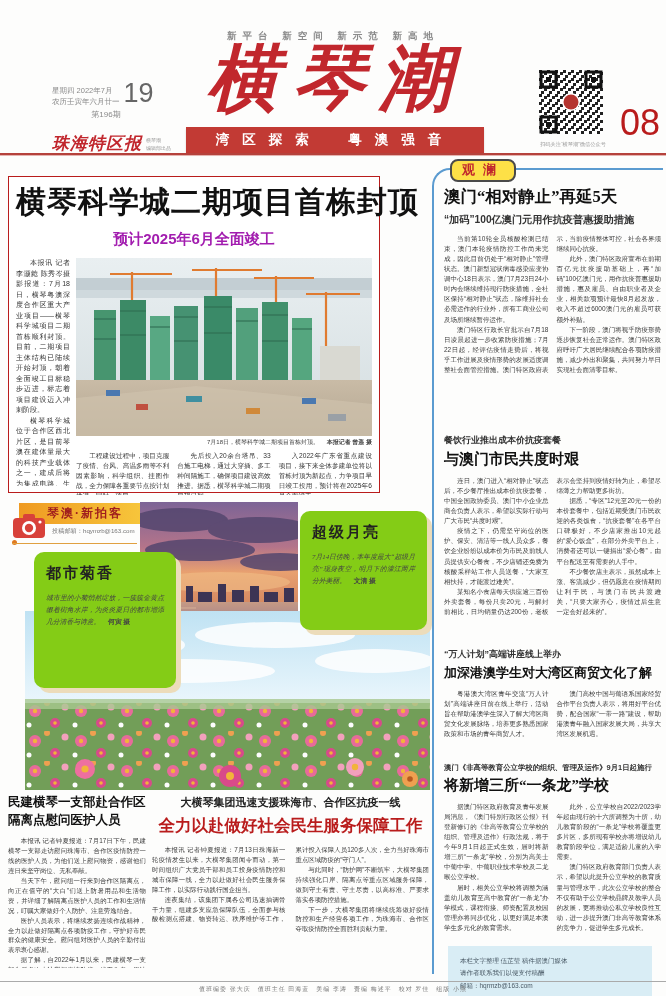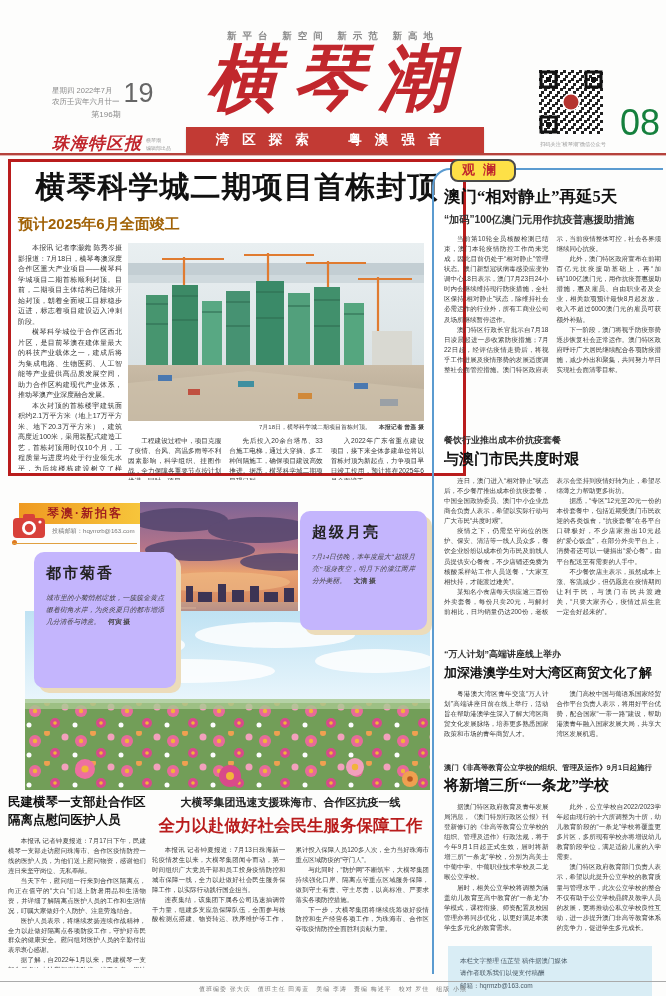--- a/index.html
+++ b/index.html
@@ -21,30 +21,30 @@
   .pub-notes { margin-left:4px; font-size:5px; color:#999; line-height:1.6; }
   .masthead { position:absolute; left:188px; top:40px; width:296px; text-align:center;
     font-size:72px; line-height:1.05; font-weight:bold; color:#c1272d; letter-spacing:14px;
     font-family:"DejaVu Serif","Liberation Serif",serif; font-style:italic; white-space:nowrap; }
   .banner { position:absolute; left:186px; top:127px; width:298px; height:26px; background:#c23a34;
     color:#fff; font-size:13.5px; font-weight:bold; letter-spacing:13px; display:flex;
     align-items:center; justify-content:center; box-shadow:0 2px 2px rgba(0,0,0,.15); white-space:nowrap; }
   .qr-wrap { position:absolute; left:527px; top:70px; width:112px; }
   .qr { width:64px; height:64px; margin-left:12px; }
   .qr-caption { font-size:5.2px; color:#999; margin-top:3px; text-align:center; width:92px; }
-  .pagenum { position:absolute; right:6px; top:102px; font-size:36px; color:#15803d; font-weight:300; }
+  .pagenum { position:absolute; right:6px; top:102px; font-size:36px; color:#b91c1c; font-weight:300; }
   .header-rule { position:absolute; top:153px; left:0; width:666px; height:3px;
     border-top:2px solid #b5423c; border-bottom:1px solid #e5b4b0; }
 
   
-  .lead { position:absolute; left:8px; top:159px; width:458px; height:317px;
-    border:3px solid #b91c1c; background:#fff; padding:5px 7px; }
+  .lead { position:absolute; left:8px; top:176px; width:372px; height:317px;
+    border:1px solid #b91c1c; background:#fff; padding:5px 7px; }
   .lead-h1 { text-align:center; font-size:30px; font-weight:bold; color:#111; letter-spacing:1px;
     font-family:"Liberation Serif","DejaVu Serif",serif; white-space:nowrap; }
-  .lead-h2 { text-align:left; font-size:15px; font-weight:bold; color:#a16207; margin-top:7px; }
+  .lead-h2 { text-align:center; font-size:15px; font-weight:bold; color:#a21caf; margin-top:7px; }
   .lead-content { display:flex; margin-top:9px; }
   .lead-colL { width:104px; height:228px; overflow:hidden; font-size:7px; line-height:1.5;
     text-align:justify; color:#333; }
   .lead-colL p, .smallbody p { text-indent:2em; margin:0; }
   .lead-right { width:296px; margin-left:6px; }
   .lead-photo { width:296px; height:178px; display:block; }
   .lead-caption { font-size:6px; color:#444; text-align:right; margin-top:2px; }
   .lead-caption b { margin-left:6px; }
   .lead-cols { display:flex; gap:8px; margin-top:4px; height:44px; overflow:hidden; }
   .lead-cols div { flex:1; font-size:6.6px; line-height:1.5; text-align:justify; color:#333; }
@@ -73,21 +73,21 @@
   
   .ribbon { position:absolute; left:19px; top:503px; width:132px; height:21px;
     background:linear-gradient(90deg,#ef9a22,#f7c93d); display:flex; align-items:center;
     justify-content:center; color:#a01e1e; font-weight:bold; font-size:12px; letter-spacing:2px;
     clip-path:polygon(0 0,100% 0,93% 50%,100% 100%,0 100%); }
   .camera { position:absolute; left:12px; top:512px; width:34px; height:28px; }
   .gal-email { position:absolute; left:52px; top:527px; font-size:6.2px; color:#777; }
   .gal-line { position:absolute; left:12px; top:543px; width:125px; border-top:1px solid #e0a040; }
   .gal-dot { position:absolute; left:12px; top:540px; width:5px; height:5px; background:#e07a20; border-radius:50%; }
   .sunset { position:absolute; left:140px; top:502px; width:158px; height:126px; }
-  .card { position:absolute; background:#c4b5fd; border-radius:10px; box-shadow:5px 5px 0 #ecdcba;
+  .card { position:absolute; background:#84cc16; border-radius:10px; box-shadow:5px 5px 0 #ecdcba;
     padding:12px 12px; z-index:5; }
   .card-moon { left:300px; top:511px; width:127px; height:119px; }
   .card-chrys { left:34px; top:552px; width:142px; height:136px; }
   .card h3 { font-size:15px; font-weight:bold; color:#222; letter-spacing:2px;
     font-family:"Liberation Serif","DejaVu Serif",serif; }
   .card .poem { margin-top:9px; font-size:6.8px; line-height:1.8; color:#444; font-style:italic;
     font-family:"Liberation Serif","DejaVu Serif",serif; text-align:justify; }
   .card .credit { font-weight:bold; font-style:normal; margin-left:6px; }
   .flowers { position:absolute; left:25px; top:611px; width:405px; height:179px; z-index:1; }
 

